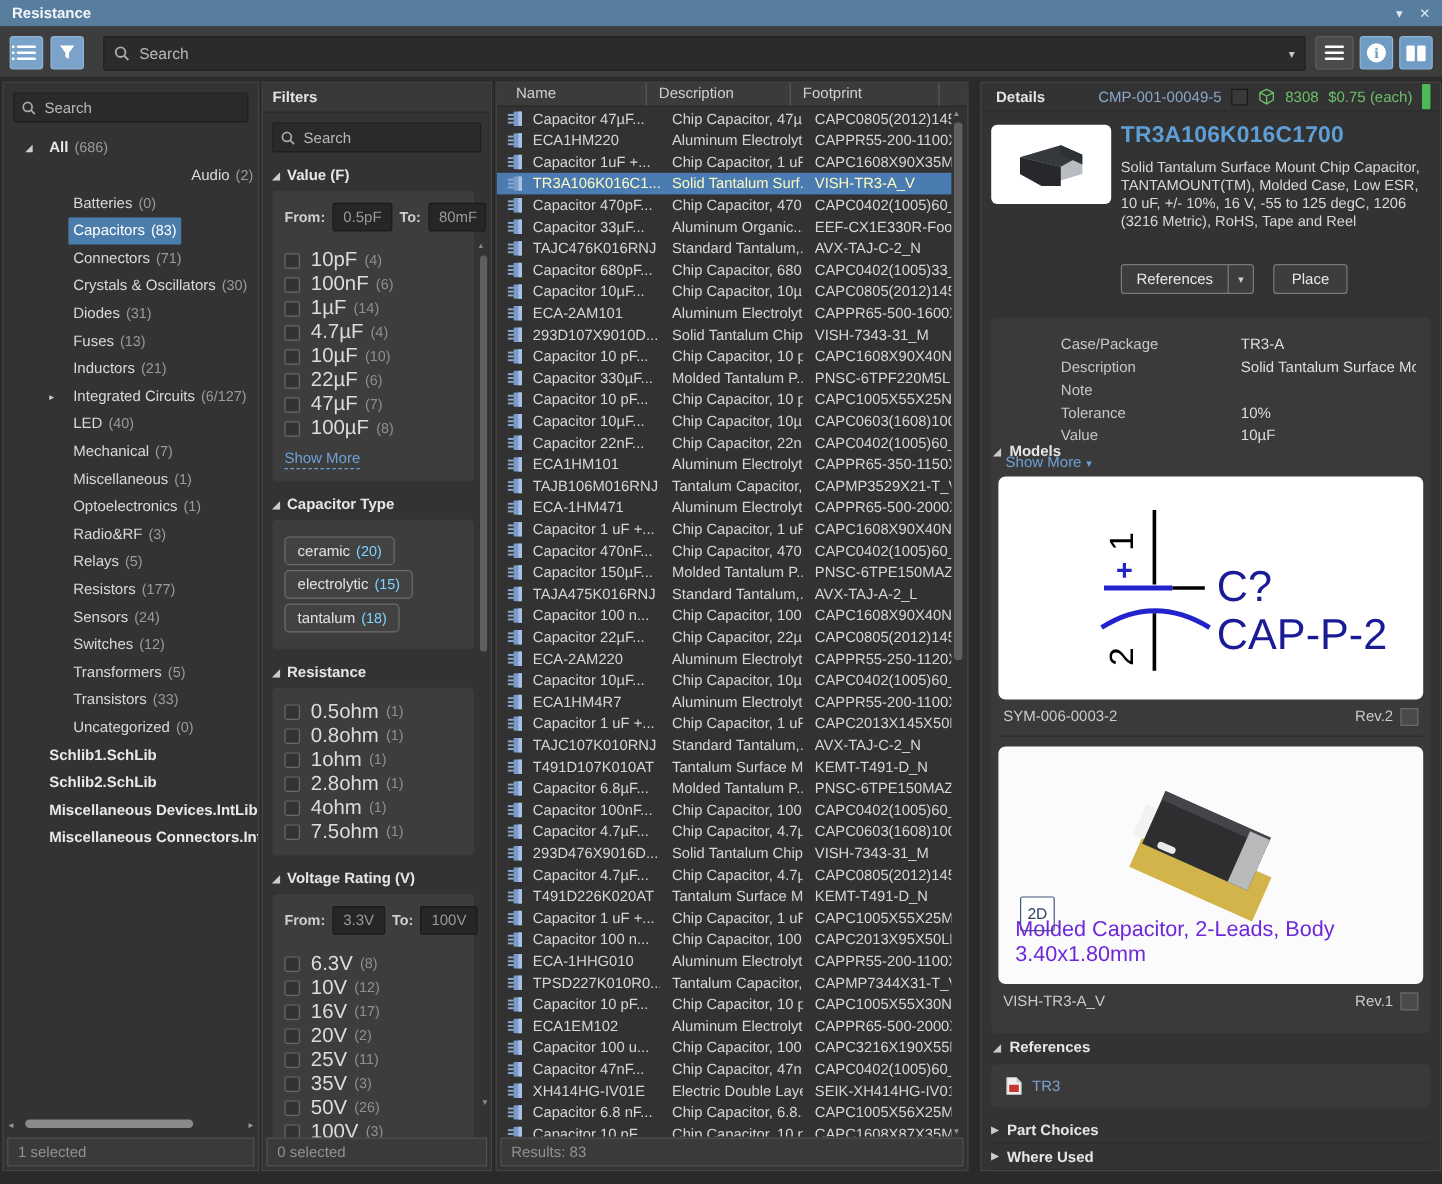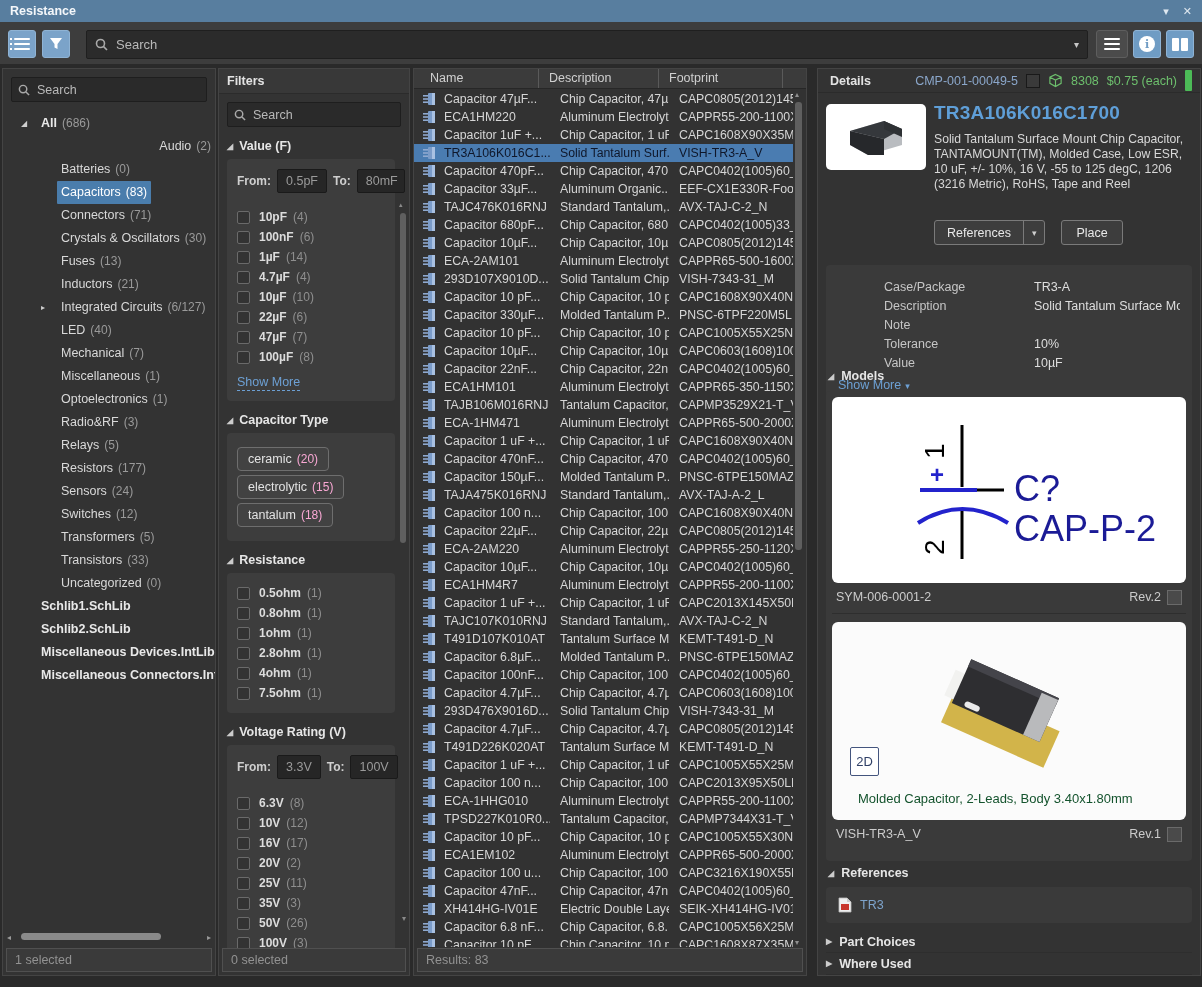--- a/index.html
+++ b/index.html
@@ -63,40 +63,40 @@
   .f-section-hd { display:flex; align-items:center; gap:6px; margin:12px 8px 6px 8px; color:#e6e6e6; font-weight:bold; }
   .f-section-hd .tri { font-size:8px; color:#cccccc; }
   .f-box { margin:2px 14px 4px 8px; background:#3d3d3d; border-radius:4px; padding:10px 8px 10px 10px; }
   .fromto { display:flex; align-items:center; gap:6px; margin-bottom:14px; }
   .fromto label { color:#cfcfcf; font-weight:bold; font-size:12px; }
   .ft-input { background:#262626; border:1px solid #1a1a1a; border-radius:2px; color:#9a9a9a; height:24px; display:flex; align-items:center; padding:0 8px; font-size:12.5px; }
   .ft-input.w1 { width:58px; }
   .ft-input.w2 { width:48px; }
   .opt-row { display:flex; align-items:center; height:20px; }
   .opt-cb { width:13px; height:13px; border:1px solid #6a6a6a; border-radius:2px; background:#333333; margin-right:9px; flex:none; }
-  .opt-label { color:#dcdcdc; font-weight:bold; font-size:12px; }
+  .opt-label { color:#dcdcdc; font-weight:normal; font-size:17px; }
   .opt-count { color:#8f8f8f; margin-left:6px; font-size:12px; }
   .show-more { display:inline-block; margin-top:8px; color:#6da0d4; border-bottom:1px dashed #6da0d4; padding-bottom:1px; cursor:pointer; font-size:12.5px; }
   .pill-row { margin:4px 0; }
   .pill { display:inline-block; border:1px solid #6e6e6e; border-radius:4px; background:#424242; padding:4px 10px; }
   .pill .pl { color:#e2e2e2; }
-  .pill .pc { color:#f9a8d4; margin-left:5px; font-size:12px; }
+  .pill .pc { color:#7dd3fc; margin-left:5px; font-size:12px; }
 
   
   #panel-table { left:413px; width:394px; background:#323232; }
   .t-head { height:20px; display:flex; background:#3b3b3b; border-bottom:1px solid #272727; color:#d0d0d0; font-size:12.5px; }
   .t-head .hc { line-height:19px; white-space:nowrap; overflow:hidden; border-right:1px solid #5a5a5a; }
   .t-head .hc:last-child { border-right:none; }
   .hc.c0 { width:125px; padding-left:16px; }
   .hc.c1 { width:120px; padding-left:10px; }
   .hc.c2 { width:124px; padding-left:10px; }
   .hc.c3 { flex:1; }
   .t-rows { position:absolute; top:21px; left:0; right:13px; bottom:28px; overflow:hidden; }
   .t-row { display:flex; align-items:center; height:18px; white-space:nowrap; font-size:12.3px; color:#d6d6d6; }
-  .t-row.sel { background:#4a7cb1; color:#0f172a; }
+  .t-row.sel { background:#4a7cb1; color:#fef9c3; }
   .t-ic { width:30px; flex:none; display:flex; justify-content:center; }
   .t-name { width:106px; flex:none; overflow:hidden; }
   .t-desc { width:119px; flex:none; overflow:hidden; padding-left:10px; }
   .t-fp { flex:1; overflow:hidden; padding-left:10px; }
   .v-scroll { position:absolute; right:1px; top:21px; bottom:28px; width:12px; }
   .v-scroll .thumb { position:absolute; left:2px; top:12px; height:448px; width:7px; background:#5f5f5f; border-radius:3px; }
   .v-scroll .arr { position:absolute; left:2px; font-size:8px; color:#8f8f8f; }
 
   
   #panel-details { left:817px; width:384px; }
@@ -131,21 +131,21 @@
 
   .models-box { position:absolute; left:8px; right:8px; top:322px; height:470px; background:#3a3a3a; border-radius:4px; padding:6px; }
   .model-card { background:#ffffff; border-radius:6px; position:relative; overflow:hidden; }
   .model-card.sym { height:186px; }
   .model-card.fp3d { height:198px; background:#fbfbfb; }
   .model-meta { height:28px; display:flex; align-items:center; padding:0 4px; color:#cbcbcb; font-size:12.5px; }
   .model-meta .rev { margin-left:auto; display:flex; align-items:center; gap:6px; }
   .rev-cb { width:15px; height:15px; background:#4a4a4a; border:1px solid #6a6a6a; }
   .model-div { height:1px; background:#2e2e2e; margin:2px 0 8px 0; }
   .badge-2d { position:absolute; left:18px; bottom:44px; width:29px; height:29px; background:#ffffff; border:1px solid #44557e; border-radius:2px; color:#2f3f66; display:flex; align-items:center; justify-content:center; font-size:13px; }
-  .fp-caption { position:absolute; left:26px; bottom:14px; color:#14532d; font-size:13px; }
+  .fp-caption { position:absolute; left:14px; bottom:14px; color:#6d28d9; font-size:18px; }
 
   .refs-box { position:absolute; left:8px; right:8px; top:818px; height:36px; background:#3a3a3a; border-radius:4px; display:flex; align-items:center; padding:0 12px; gap:8px; }
   .ref-link { color:#7ea4cc; }
   .collapse-row { position:absolute; left:8px; right:8px; height:22px; display:flex; align-items:center; gap:7px; color:#e6e6e6; font-weight:bold; border-bottom:1px solid #2e2e2e; }
   .collapse-row .tri { font-size:8px; color:#cccccc; }
 
   .svg-abs { display:block; }
 </style>
 </head>
 <body>
@@ -207,20 +207,21 @@
       </svg>
       <span class="ph">Search</span>
     </div>
     <div class="cat-tree" id="cat-tree">
         <div class="cat-row" style="padding-left: 34px;"><span class="cat-exp" style="left: 18px;">◢</span><span class="cat-text"><span class="cat-label bold">All</span><span class="cat-count">(686)</span></span></div>
         <div class="cat-row" style="padding-left: 54px; text-align: right;"><span class="cat-text"><span class="cat-label">Audio</span><span class="cat-count">(2)</span></span></div>
         <div class="cat-row" style="padding-left: 54px;"><span class="cat-text"><span class="cat-label">Batteries</span><span class="cat-count">(0)</span></span></div>
         <div class="cat-row" style="padding-left: 54px;"><span class="cat-text sel"><span class="cat-label">Capacitors</span><span class="cat-count">(83)</span></span></div>
         <div class="cat-row" style="padding-left: 54px;"><span class="cat-text"><span class="cat-label">Connectors</span><span class="cat-count">(71)</span></span></div>
         <div class="cat-row" style="padding-left: 54px;"><span class="cat-text"><span class="cat-label">Crystals &amp; Oscillators</span><span class="cat-count">(30)</span></span></div>
+        <div class="cat-row" style="padding-left: 54px;"><span class="cat-text"><span class="cat-label">Diodes</span><span class="cat-count">(31)</span></span></div>
         <div class="cat-row" style="padding-left: 54px;"><span class="cat-text"><span class="cat-label">Fuses</span><span class="cat-count">(13)</span></span></div>
         <div class="cat-row" style="padding-left: 54px;"><span class="cat-text"><span class="cat-label">Inductors</span><span class="cat-count">(21)</span></span></div>
         <div class="cat-row" style="padding-left: 54px;"><span class="cat-exp" style="left: 38px;">▸</span><span class="cat-text"><span class="cat-label">Integrated Circuits</span><span class="cat-count">(6/127)</span></span></div>
         <div class="cat-row" style="padding-left: 54px;"><span class="cat-text"><span class="cat-label">LED</span><span class="cat-count">(40)</span></span></div>
         <div class="cat-row" style="padding-left: 54px;"><span class="cat-text"><span class="cat-label">Mechanical</span><span class="cat-count">(7)</span></span></div>
         <div class="cat-row" style="padding-left: 54px;"><span class="cat-text"><span class="cat-label">Miscellaneous</span><span class="cat-count">(1)</span></span></div>
         <div class="cat-row" style="padding-left: 54px;"><span class="cat-text"><span class="cat-label">Optoelectronics</span><span class="cat-count">(1)</span></span></div>
         <div class="cat-row" style="padding-left: 54px;"><span class="cat-text"><span class="cat-label">Radio&amp;RF</span><span class="cat-count">(3)</span></span></div>
         <div class="cat-row" style="padding-left: 54px;"><span class="cat-text"><span class="cat-label">Relays</span><span class="cat-count">(5)</span></span></div>
         <div class="cat-row" style="padding-left: 54px;"><span class="cat-text"><span class="cat-label">Resistors</span><span class="cat-count">(177)</span></span></div>
@@ -1188,21 +1189,21 @@
           <line x1="88" y1="93" x2="145" y2="93" stroke="#2323cc" stroke-width="4"></line>
           <line x1="145" y1="93" x2="172" y2="93" stroke="#000000" stroke-width="3"></line>
           <path d="M 86 126 Q 130 98 176 126" fill="none" stroke="#2323cc" stroke-width="4"></path>
           <line x1="130" y1="114" x2="130" y2="162" stroke="#000000" stroke-width="3"></line>
           <text x="112" y="158" transform="rotate(-90 112 158)" font-size="28" fill="#000000">2</text>
           <text x="182" y="104" font-size="36" fill="#1b1b96">C?</text>
           <text x="182" y="144" font-size="36" fill="#1b1b96">CAP-P-2</text>
         </svg>
       </div>
       <div class="model-meta">
-        <span>SYM-006-0001-2</span>
+        <span>SYM-006-0003-2</span>
         <span class="rev">
           <span>Rev.2</span>
           <span class="rev-cb"></span>
         </span>
       </div>
       <div class="model-div"></div>
 
       <div class="model-card fp3d">
         <svg class="svg-abs" width="348" height="198" viewBox="0 0 348 198">
           <g transform="rotate(24 174 92)">

